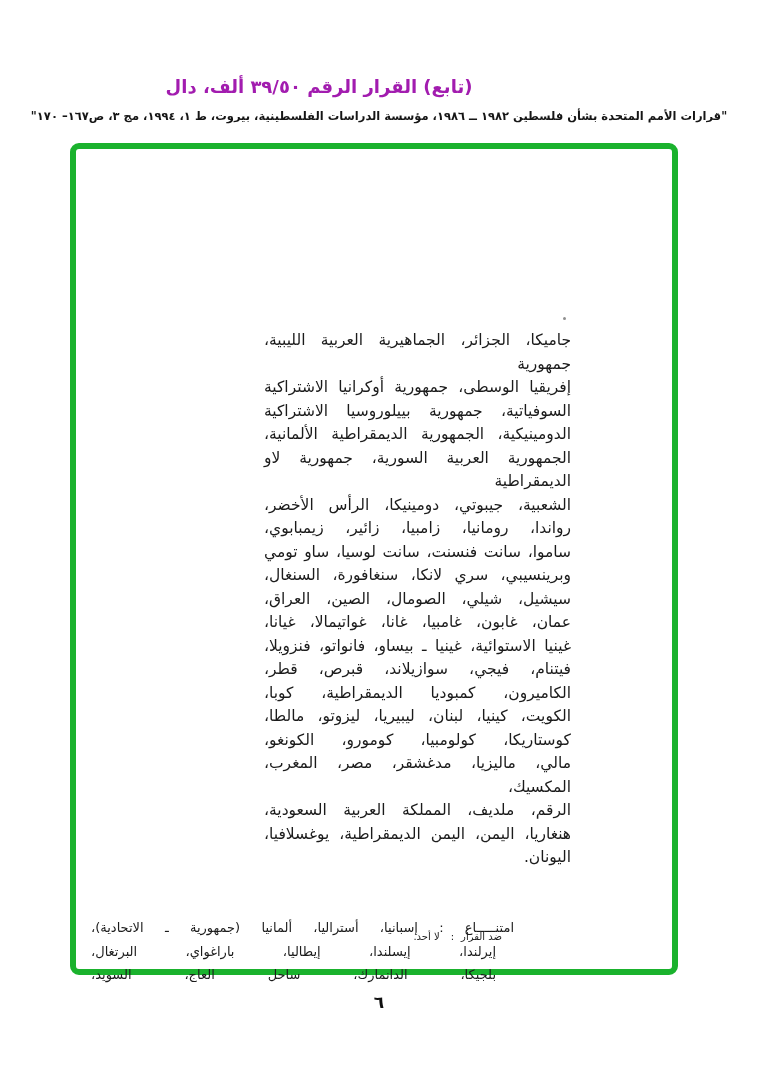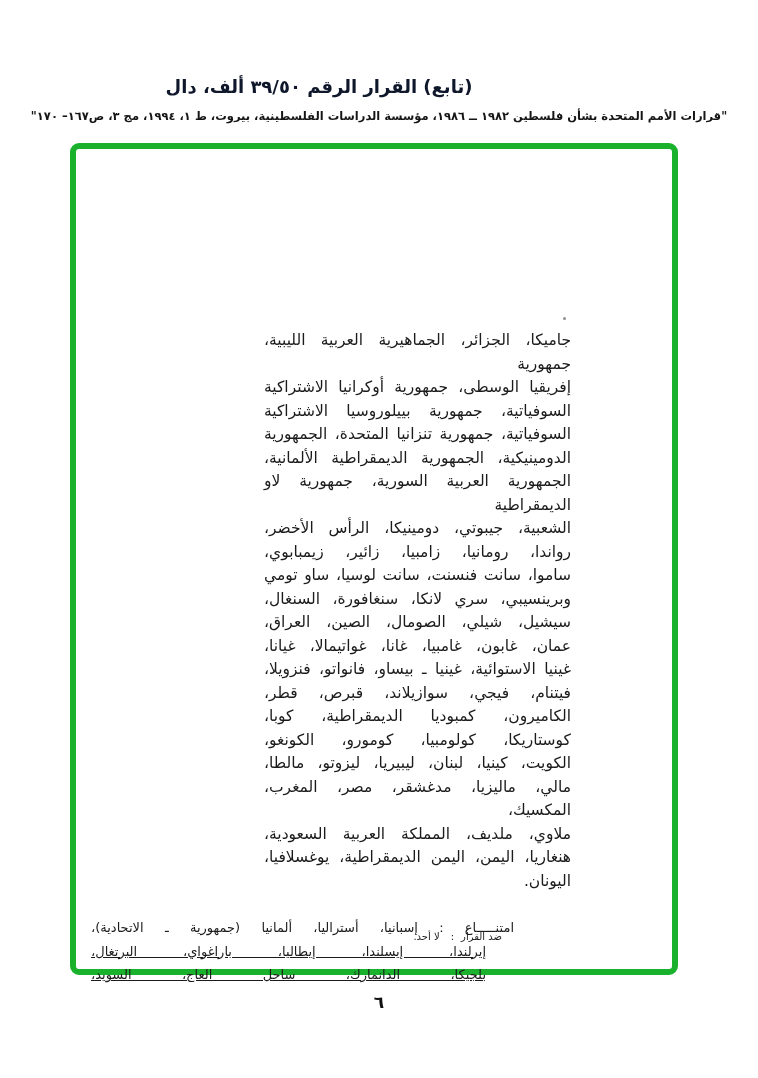--- a/index.html
+++ b/index.html
@@ -4,21 +4,21 @@
 <style>
   html,body { margin:0; padding:0; }
   body {
     width:758px; height:1078px; background:#ffffff; position:relative;
     font-family:"DejaVu Sans", sans-serif; overflow:hidden;
   }
   .page { position:absolute; inset:0; direction:rtl; }
 
   .title {
     position:absolute; top:76px; left:0; width:638px;
-    text-align:center; font-size:18px; font-weight:bold; color:#0f172a;
+    text-align:center; font-size:18px; font-weight:bold; color:#a21caf;
     direction:rtl;
   }
   .citation {
     position:absolute; top:109px; left:0; width:758px;
     text-align:center; font-size:11.5px; font-weight:bold; color:#151515;
     direction:rtl; white-space:nowrap;
   }
 
   .green-box {
     position:absolute; left:70px; top:143px; width:608px; height:832px;
@@ -38,21 +38,21 @@
     font-size:10px; line-height:23.5px; color:#1b1b1b;
     direction:rtl; white-space:nowrap;margin-top:32px;
   }
   .against .sep { margin:0 7px 0 11px; }
 
   .abstain {
     position:absolute; right:158px; top:767px; width:423px;
     font-size:13px; line-height:23.5px; color:#1b1b1b; direction:rtl;
   }
   .abstain .aline { text-align:justify; text-align-last:justify; text-justify:inter-word; }
-  .abstain .aline + .aline { margin-right:28px;text-decoration:underline; }
+  .abstain .aline + .aline { margin-right:18px; }
 
   .page-num {
     position:absolute; top:992px; left:0; width:758px;
     text-align:center; font-size:17px; font-weight:bold; color:#101010;
   }
 
   .speck {
     position:absolute; left:563px; top:317px; width:3px; height:3px;
     background:#8f8f8f; border-radius:50%;
   }
@@ -65,36 +65,35 @@
   <div class="title">(تابع) القرار الرقم ٣٩/٥٠ ألف، دال</div>
 
   <div class="citation">"قرارات الأمم المتحدة بشأن فلسطين ١٩٨٢ ــ ١٩٨٦، مؤسسة الدراسات الفلسطينية، بيروت، ط ١، ١٩٩٤، مج ٣، ص١٦٧– ١٧٠"</div>
 
   <div class="green-box" style="border-color: rgb(26, 178, 45);">
 
     <div class="countries">
         <div class="cline">جاميكا، الجزائر، الجماهيرية العربية الليبية، جمهورية</div>
         <div class="cline">إفريقيا الوسطى، جمهورية أوكرانيا الاشتراكية</div>
         <div class="cline">السوفياتية، جمهورية بييلوروسيا الاشتراكية</div>
-        <div class="cline">السوفياتية، جمهورية تنزانيا المتحدة، الجمهورية</div>
         <div class="cline">الدومينيكية، الجمهورية الديمقراطية الألمانية،</div>
         <div class="cline">الجمهورية العربية السورية، جمهورية لاو الديمقراطية</div>
         <div class="cline">الشعبية، جيبوتي، دومينيكا، الرأس الأخضر،</div>
         <div class="cline">رواندا، رومانيا، زامبيا، زائير، زيمبابوي،</div>
         <div class="cline">ساموا، سانت فنسنت، سانت لوسيا، ساو تومي</div>
         <div class="cline">وبرينسيبي، سري لانكا، سنغافورة، السنغال،</div>
         <div class="cline">سيشيل، شيلي، الصومال، الصين، العراق،</div>
         <div class="cline">عمان، غابون، غامبيا، غانا، غواتيمالا، غيانا،</div>
         <div class="cline">غينيا الاستوائية، غينيا ـ بيساو، فانواتو، فنزويلا،</div>
         <div class="cline">فيتنام، فيجي، سوازيلاند، قبرص، قطر،</div>
         <div class="cline">الكاميرون، كمبوديا الديمقراطية، كوبا،</div>
+        <div class="cline">الكويت، كينيا، لبنان، ليبيريا، ليزوتو، مالطا،</div>
         <div class="cline">كوستاريكا، كولومبيا، كومورو، الكونغو،</div>
-        <div class="cline">الكويت، كينيا، لبنان، ليبيريا، ليزوتو، مالطا،</div>
         <div class="cline">مالي، ماليزيا، مدغشقر، مصر، المغرب، المكسيك،</div>
-        <div class="cline">ملاوي، ملديف، المملكة العربية السعودية،</div>
+        <div class="cline">الرقم، ملديف، المملكة العربية السعودية،</div>
         <div class="cline">هنغاريا، اليمن، اليمن الديمقراطية، يوغسلافيا،</div>
         <div class="cline">اليونان.</div>
       </div>
 
     <div class="against">
       <span>ضد القرار</span><span class="sep">:</span><span>لا أحد.</span>
     </div>
 
     <div class="abstain">
         <div class="aline">امتنـــــاع : إسبانيا، أستراليا، ألمانيا (جمهورية ـ الاتحادية)،</div>

